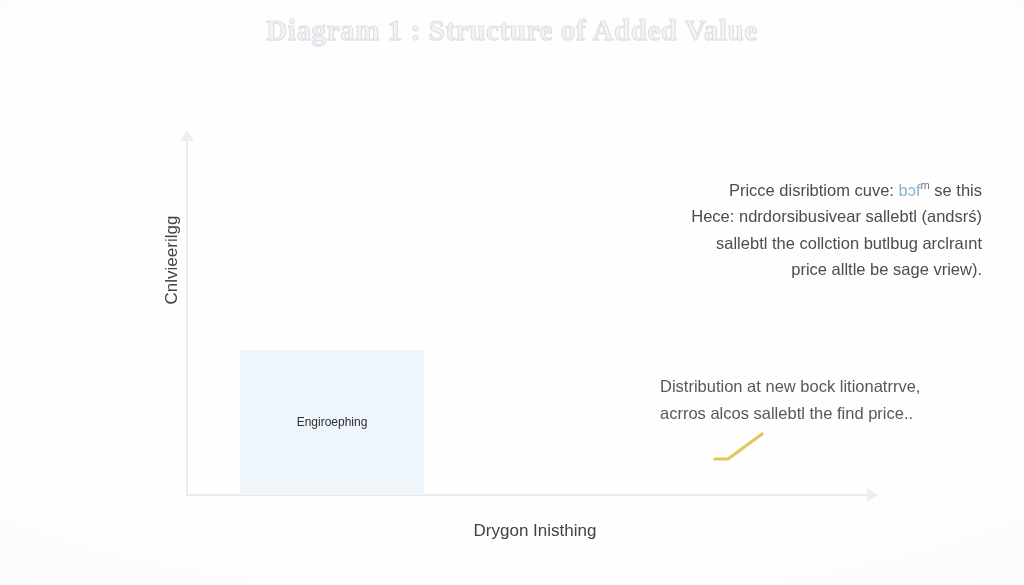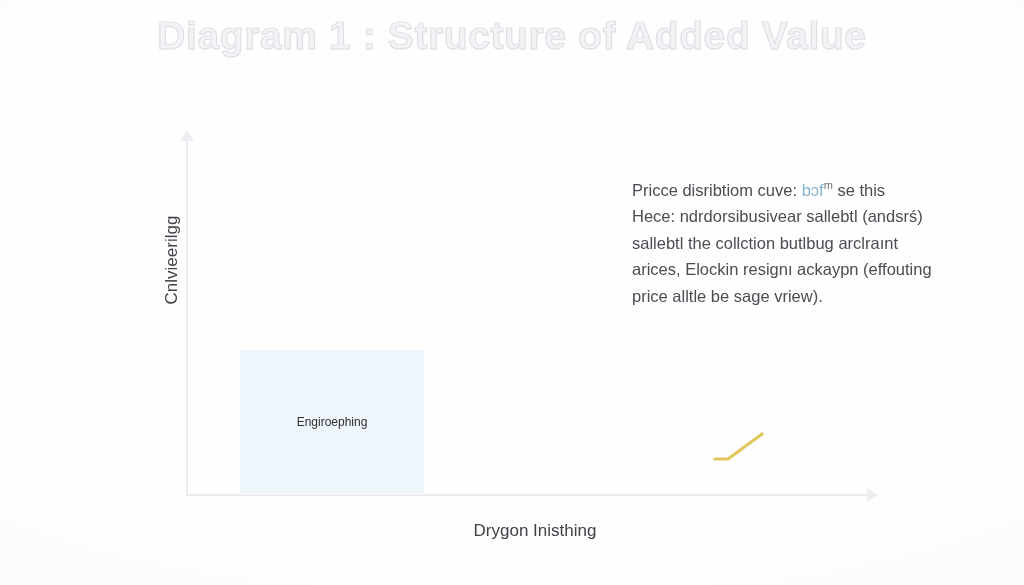--- a/index.html
+++ b/index.html
@@ -30,28 +30,28 @@
       radial-gradient(120% 90% at 50% 45%, rgba(255,255,255,0) 55%, rgba(243,245,248,0.75) 100%);
   }
 
   
   .title {
     position: absolute;
     left: 0;
     top: 14px;
     width: 1024px;
     text-align: center;
-    font-size: 39px;
+    font-size: 29px;
     font-weight: bold;
     letter-spacing: 0.6px;
     color: rgba(255,255,255,0);
     -webkit-text-stroke: 1.1px #dcdfe4;
     text-shadow: 0 1px 0 #f2f3f5;
     white-space: nowrap;
-    font-family: Liberation Sans, sans-serif;
+    font-family: Liberation Serif, serif;
   }
 
   
   .axis-y {
     position: absolute;
     left: 186px;
     top: 137px;
     width: 2px;
     height: 358px;
     background: #e9ebee;
@@ -144,20 +144,21 @@
   .note {
     position: absolute;
     font-size: 16.5px;
     line-height: 26.5px;
     color: #4a4d52;
   }
   .note-primary {
     left: 632px;
     top: 172px;
     width: 350px;
+    text-align: right;
   }
   .note-secondary {
     left: 660px;
     top: 373px;
     width: 330px;
     color: #55585d;
   }
   .note-line {
     white-space: nowrap;
   }
@@ -196,22 +197,25 @@
 
   <div class="bar bar-1">
     <span class="bar-label">Engiroephing</span>
   </div>
 
 
   <div class="note note-primary">
     <div class="note-line"><span>Pricce disribtiom cuve: </span><span class="hl-blue">bɔf</span><span class="hl-sup">m</span><span> se this</span></div>
     <div class="note-line">Hece: ndrdorsibusivear sallebtl (andsrś)</div>
     <div class="note-line">sallebtl the collction butlbug arclraınt</div>
-    <div class="note-line">arices, Elockin resignı ackaypn (effouting</div>
     <div class="note-line">price alltle be sage vriew).</div>
   </div>
 
+  <div class="note note-secondary">
+    <div class="note-line">Distribution at new bock litionatrrve,</div>
+    <div class="note-line">acrros alcos sallebtl the find price..</div>
+  </div>
 
   <svg class="mini-trend" viewBox="0 0 62 42">
     <polyline points="3,31 16,31 50,6" fill="none" stroke="#e2c85c" stroke-width="3.2" stroke-linecap="round" stroke-linejoin="round"></polyline>
   </svg>
 
 </div>
 
 </body></html>

